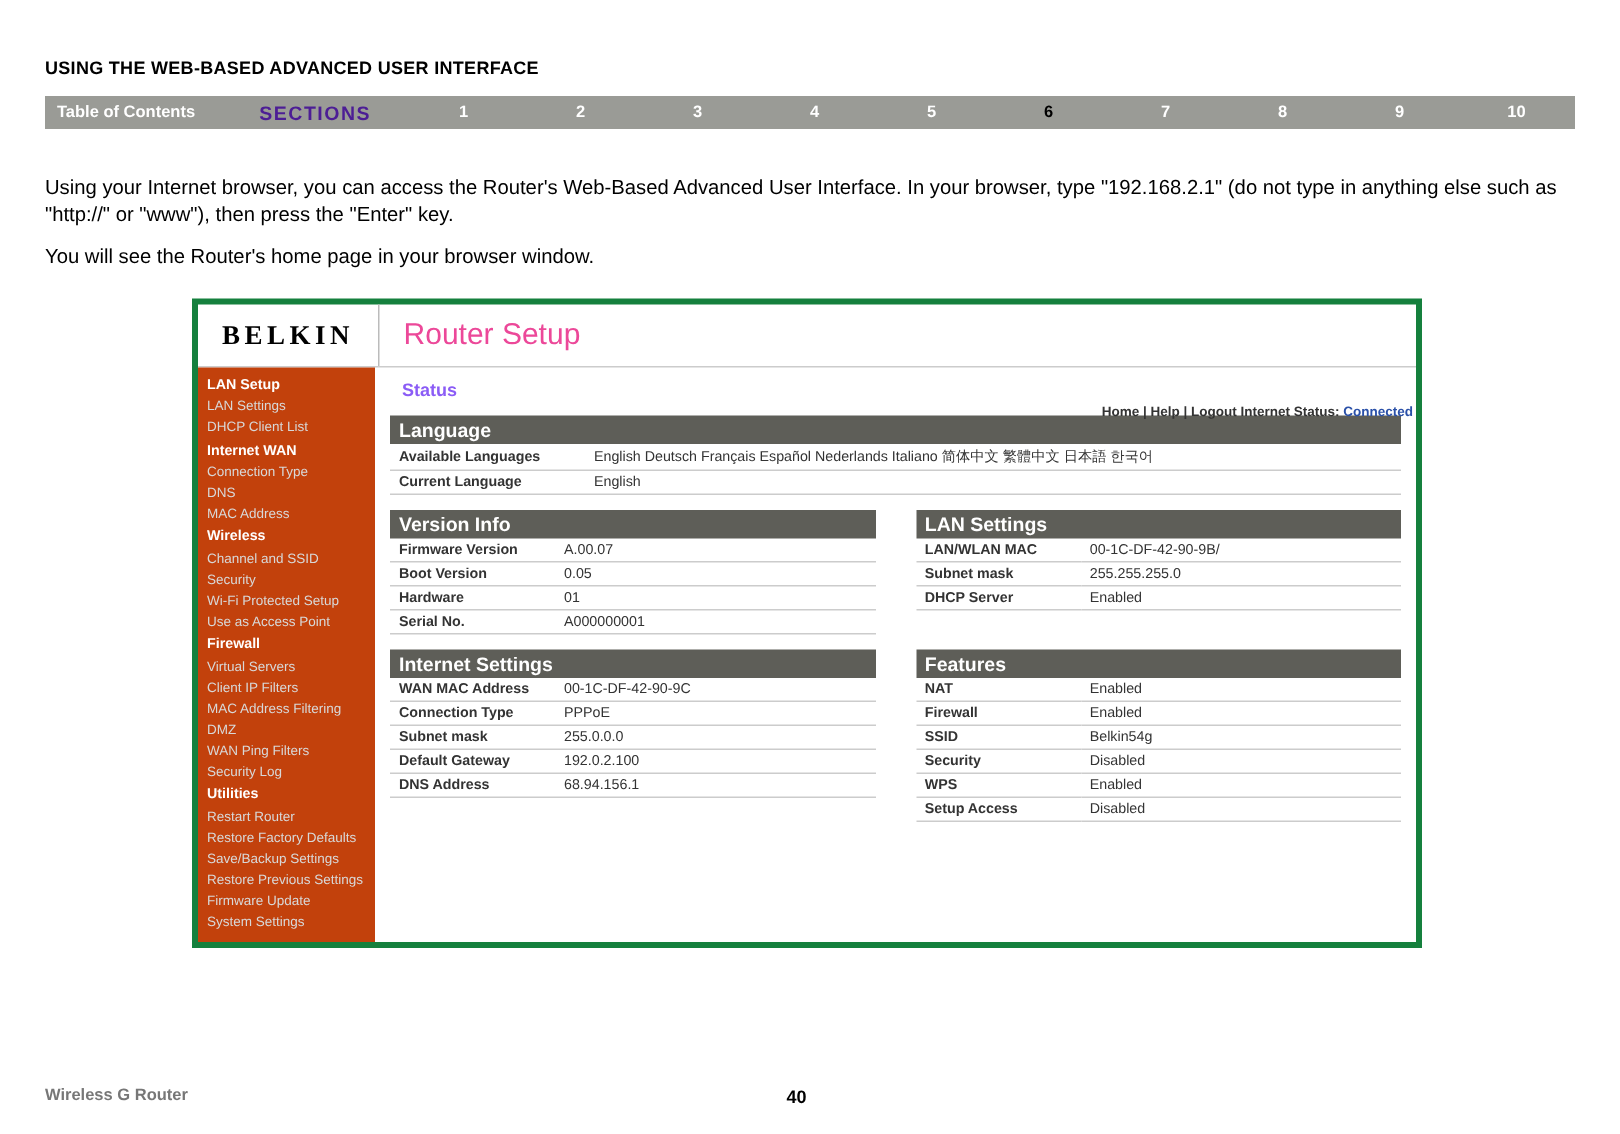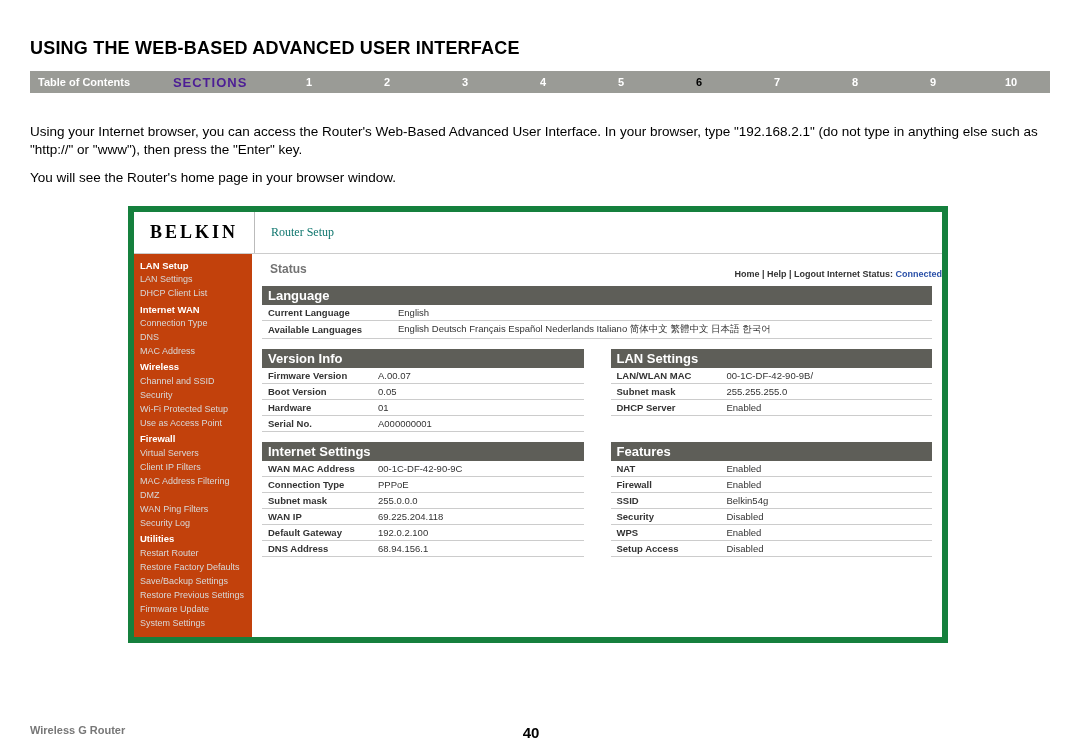--- a/index.html
+++ b/index.html
@@ -5,21 +5,21 @@
   * { box-sizing: border-box; margin: 0; padding: 0; }
   body {
     font-family: Arial, Helvetica, sans-serif;
     background: #fff;
     width: 1080px;
     height: 756px;
     position: relative;
     color: #000;
   }
   .page-title {
-    font-size: 18px;
+    font-size: 12px;
     font-weight: bold;
     padding: 38px 0 12px 30px;
     letter-spacing: 0.2px;
   }
   .nav-bar {
     display: flex;
     align-items: center;
     background: #9a9b96;
     height: 22px;
     font-size: 11px;
@@ -45,21 +45,21 @@
   .nav-num.active { color: #000; }
   .body-text {
     font-size: 13.5px;
     line-height: 1.35;
     padding: 0 30px 0 30px;
     margin-bottom: 10px;
   }
   .router-shot {
     margin: 18px 0 0 128px;
     width: 820px;
-    border: 6px solid #15803d;
+    border: 4px solid #15803d;
     font-size: 10px;
     background: #fff;
   }
   .rs-top {
     display: flex;
     align-items: center;
     height: 42px;
     border-bottom: 1px solid #ccc;
   }
   .rs-logo {
@@ -68,23 +68,22 @@
     font-weight: bold;
     letter-spacing: 3px;
     padding: 0 16px;
     border-right: 1px solid #bbb;
     height: 100%;
     display: flex;
     align-items: center;
   }
   .rs-setup {
     padding-left: 16px;
-    font-size: 12px;
-    color: #0f766e;
-    font-family: Liberation Serif, serif;
+    font-size: 20px;
+    color: #ec4899;
   }
   .rs-links {
     position: absolute;
     right: 138px;
     top: 269px;
     font-size: 9px;
     font-weight: bold;
     color: #333;
   }
   .rs-links .connected { color: #2a50a8; }
@@ -107,21 +106,21 @@
   }
   .rs-side .item {
     padding: 0 6px 1px 6px;
     cursor: pointer;
   }
   .rs-main {
     flex: 1;
     padding: 6px 10px 10px 10px;
   }
   .status-title {
-    color: #737373;
+    color: #8b5cf6;
     font-weight: bold;
     font-size: 12px;
     margin: 2px 0 10px 8px;
   }
   .tbl {
     width: 100%;
     border-collapse: collapse;
     margin-bottom: 10px;
     font-size: 9.5px;
   }
@@ -150,21 +149,21 @@
     bottom: 20px;
     left: 30px;
     right: 48px;
     display: flex;
     justify-content: space-between;
     font-size: 11px;
     font-weight: bold;
     color: #777;
     text-align: center;
   }
-  .footer .pnum { color: #000; font-size: 15px; position:absolute; left:50%; transform:translateX(-50%);}
+  .footer .pnum { color: #000; font-size: 12px; position:absolute; left:50%; transform:translateX(-50%);}
 </style>
 </head>
 <body>
 
 <div class="page-title">USING THE WEB-BASED ADVANCED USER INTERFACE</div>
 
 <div class="nav-bar">
   <span class="nav-toc">Table of Contents</span>
   <span class="nav-sections">SECTIONS</span>
   <span id="nav-nums" style="display: flex;">
@@ -225,26 +224,26 @@
       <div class="status-title">Status</div>
 
       <table class="tbl">
         <tbody>
             <tr>
               <th colspan="2">Language</th>
             </tr>
         </tbody>
           <tbody id="lang-rows">
             <tr>
+              <td class="lab">Available Languages</td>
+              <td>English  Deutsch  Français  Español  Nederlands  Italiano  简体中文  繁體中文  日本語  한국어</td>
+            </tr>
+            <tr>
               <td class="lab">Current Language</td>
               <td>English</td>
-            </tr>
-            <tr>
-              <td class="lab">Available Languages</td>
-              <td>English  Deutsch  Français  Español  Nederlands  Italiano  简体中文  繁體中文  日本語  한국어</td>
             </tr>
           </tbody>
       </table>
 
       <div class="twocol">
         <div>
           <table class="tbl tbl2">
             <tbody>
                 <tr>
                   <th colspan="2">Version Info</th>
@@ -310,24 +309,20 @@
                 </tr>
                 <tr>
                   <td class="lab">Connection Type</td>
                   <td>PPPoE</td>
                 </tr>
                 <tr>
                   <td class="lab">Subnet mask</td>
                   <td>255.0.0.0</td>
                 </tr>
                 <tr>
-                  <td class="lab">WAN IP</td>
-                  <td>69.225.204.118</td>
-                </tr>
-                <tr>
                   <td class="lab">Default Gateway</td>
                   <td>192.0.2.100</td>
                 </tr>
                 <tr>
                   <td class="lab">DNS Address</td>
                   <td>68.94.156.1</td>
                 </tr>
               </tbody>
           </table>
         </div>

